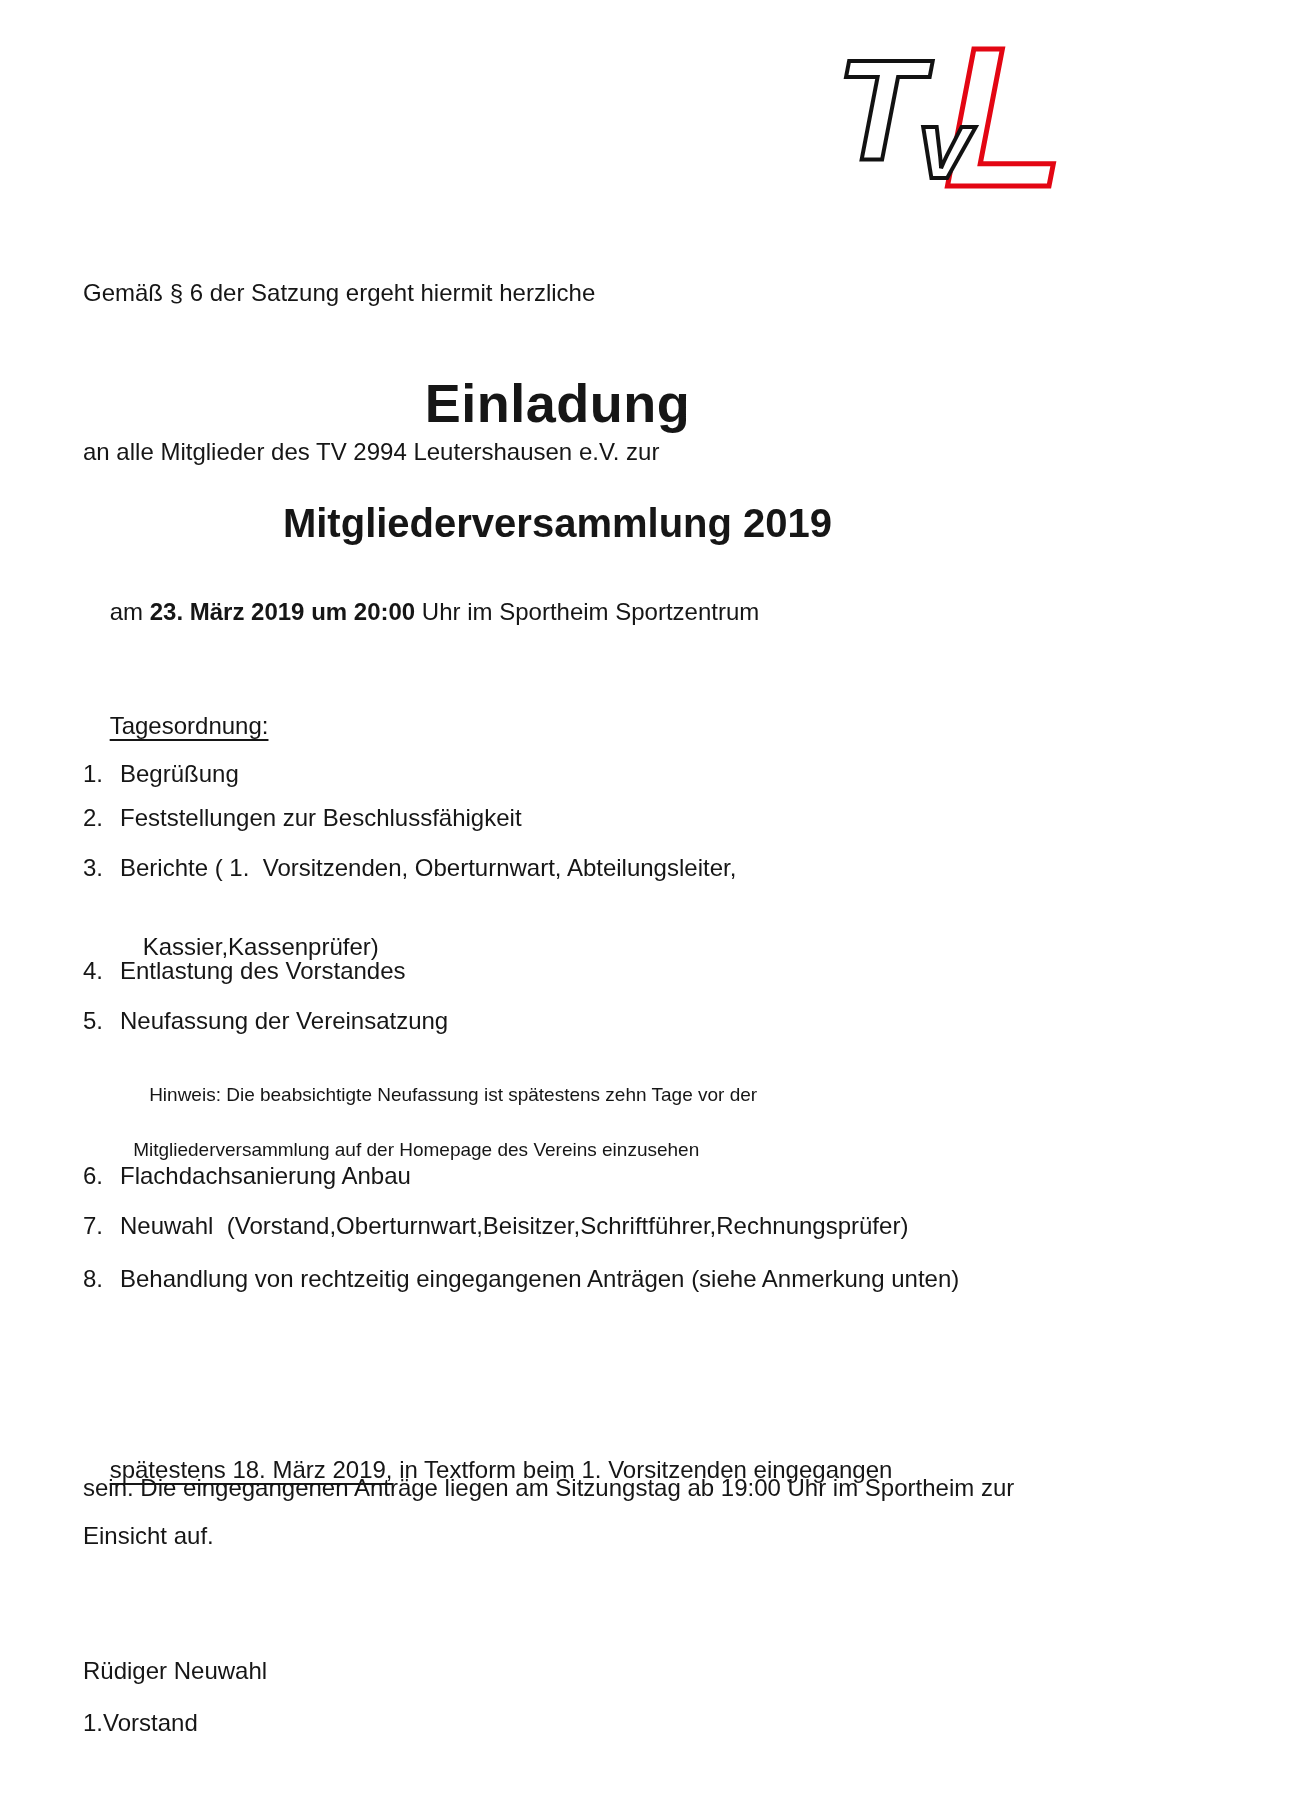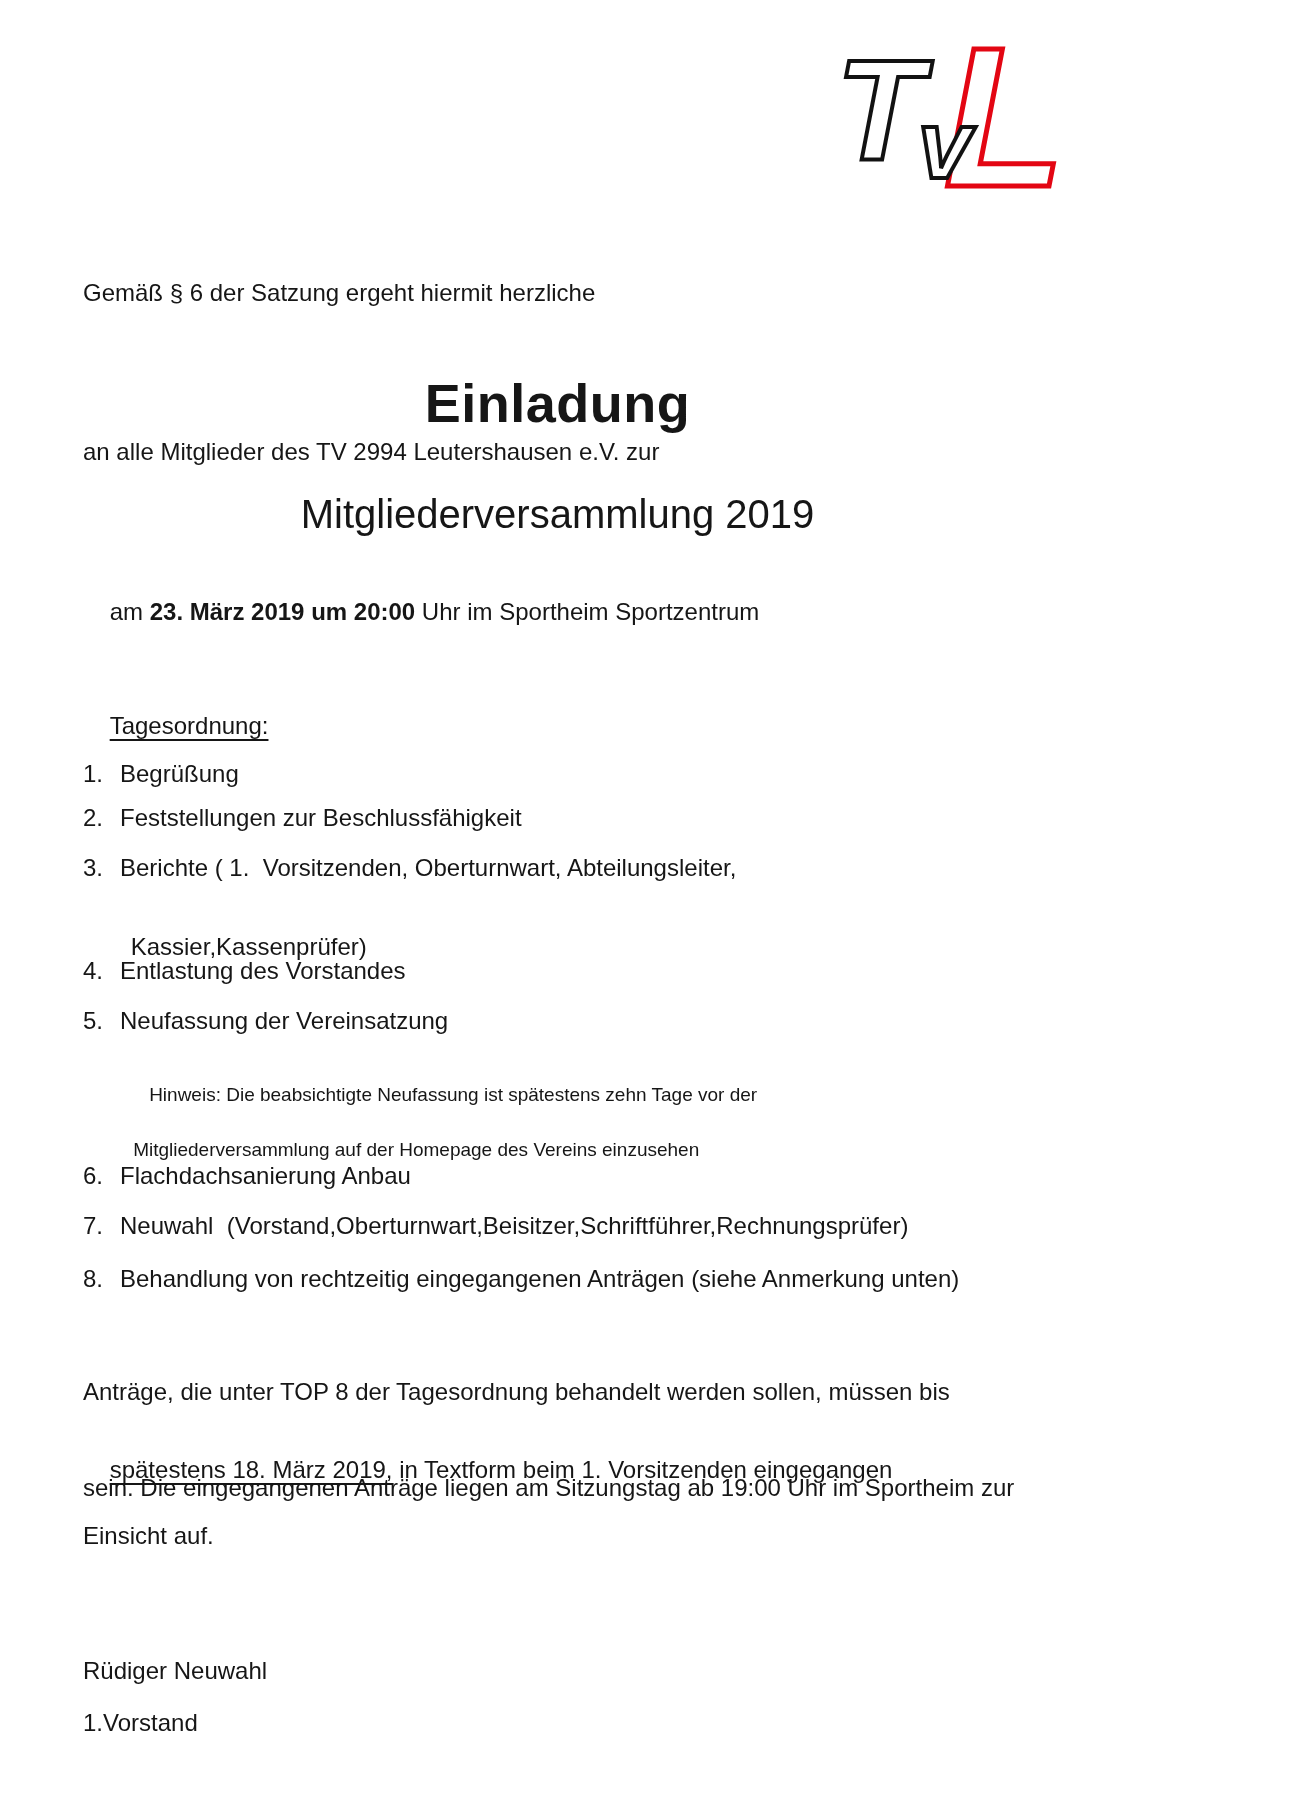--- a/index.html
+++ b/index.html
@@ -12,21 +12,21 @@
     font-family: "Liberation Sans", sans-serif;
     color: #161616;
     overflow: hidden;
   }
   .abs { position: absolute; }
   .left-col { left: 75px; }
   .center-col { left: 75px; width: 965px; text-align: center; }
   .body-text { font-size: 24px; line-height: 29px; white-space: pre-wrap; margin-left: 8px; }
   .small-text { font-size: 19px; line-height: 23px; white-space: pre-wrap; }
   .title { font-size: 54px; line-height: 62px; font-weight: bold; letter-spacing: 0.5px; margin-top: 36px; }
-  .subtitle { font-size: 40px; line-height: 48px; font-weight: normal; }
+  .subtitle { font-size: 40px; line-height: 48px; font-weight: bold; margin-top: 9px; }
   .bold { font-weight: bold; }
   .underline { text-decoration: underline; text-underline-offset: 5px; text-decoration-thickness: 2px; }
   .row { display: flex; }
   .row-num { width: 37px; flex: none; }
   .logo-box { left: 838px; top: 28px; width: 232px; height: 172px; }
 </style>
 </head>
 <body>
 
 <div id="page">
@@ -62,21 +62,21 @@
 
   <div class="abs left-col body-text row" style="top:803px">
     <span class="row-num">2.</span>
     <span>Feststellungen zur Beschlussfähigkeit</span>
   </div>
 
   <div class="abs left-col body-text row" style="top:853px">
     <span class="row-num">3.</span>
     <span>Berichte ( 1.  Vorsitzenden, Oberturnwart, Abteilungsleiter,</span>
   </div>
-  <div class="abs body-text" style="top:903px; left:96px">
+  <div class="abs body-text" style="top:903px; left:108px">
     <span>Kassier,Kassenprüfer)</span>
   </div>
 
   <div class="abs left-col body-text row" style="top:956px">
     <span class="row-num">4.</span>
     <span>Entlastung des Vorstandes</span>
   </div>
 
   <div class="abs left-col body-text row" style="top:1006px">
     <span class="row-num">5.</span>
@@ -97,21 +97,20 @@
   <div class="abs left-col body-text row" style="top:1211px">
     <span class="row-num">7.</span>
     <span>Neuwahl  (Vorstand,Oberturnwart,Beisitzer,Schriftführer,Rechnungsprüfer)</span>
   </div>
 
   <div class="abs left-col body-text row" style="top:1264px">
     <span class="row-num">8.</span>
     <span>Behandlung von rechtzeitig eingegangenen Anträgen (siehe Anmerkung unten)</span>
   </div>
 
-  <div class="abs left-col body-text" style="top:1377px">Anträge, die unter TOP 8 der Tagesordnung behandelt werden sollen, müssen bis</div>
   <div class="abs left-col body-text" style="top:1426px">
     <span class="underline">spätestens 18. März 2019,</span><span> in Textform beim 1. Vorsitzenden eingegangen</span>
   </div>
   <div class="abs left-col body-text" style="top:1473px">sein. Die eingegangenen Anträge liegen am Sitzungstag ab 19:00 Uhr im Sportheim zur</div>
   <div class="abs left-col body-text" style="top:1521px">Einsicht auf.</div>
 
   <div class="abs left-col body-text" style="top:1656px">Rüdiger Neuwahl</div>
   <div class="abs left-col body-text" style="top:1708px">1.Vorstand</div>
 
 </div>

